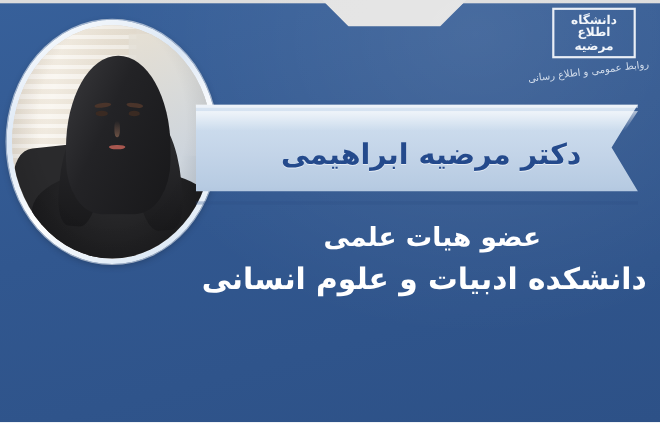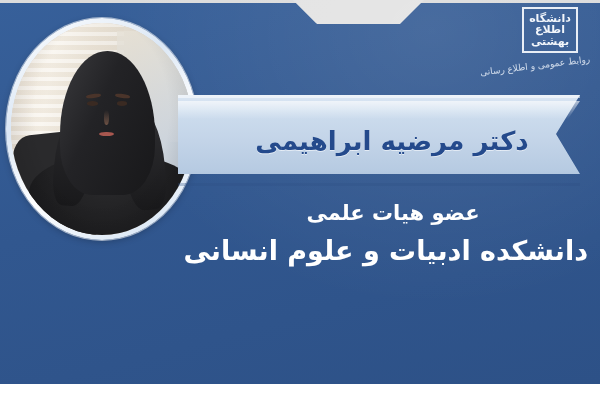--- a/index.html
+++ b/index.html
@@ -264,37 +264,37 @@
     text-align: center;
     direction: rtl;
     color: #ffffff;
   }
   .subtitle-line {
     font-family: "DejaVu Sans", "Liberation Sans", sans-serif;
     font-weight: bold;
     line-height: 1.52;
     white-space: nowrap;
   }
-  .subtitle-line-1 { font-size: 21px; }
+  .subtitle-line-1 { font-size: 24px; }
   .subtitle-line-2 { font-size: 27px; }
 
   
   .logo {
     position: absolute;
     left: 474px;
     top: 4px;
     width: 118px;
     height: 80px;
     direction: rtl;
   }
   .logo-box {
     position: absolute;
     right: 14px;
     top: 3px;
-    width: 56px;
+    width: 76px;
     height: 46px;
     border: 2px solid #e9eef6;
     box-sizing: border-box;
     display: flex;
     flex-direction: column;
     align-items: center;
     justify-content: center;
     gap: 0px;
   }
   .logo-word {
@@ -371,19 +371,19 @@
 
   <div class="subtitle-block">
     <div class="subtitle-line subtitle-line-1">عضو هیات علمی</div>
     <div class="subtitle-line subtitle-line-2">دانشکده ادبیات و علوم انسانی</div>
   </div>
 
   <div class="logo">
     <div class="logo-box">
       <div class="logo-word">دانشگاه</div>
       <div class="logo-word">اطلاع</div>
-      <div class="logo-word">بهشتی</div>
+      <div class="logo-word">مرضیه</div>
     </div>
     <div class="logo-tagline">روابط عمومی و اطلاع رسانی</div>
   </div>
 
   <div class="banner-strip-bottom"></div>
 </div>
 
 </body></html>

